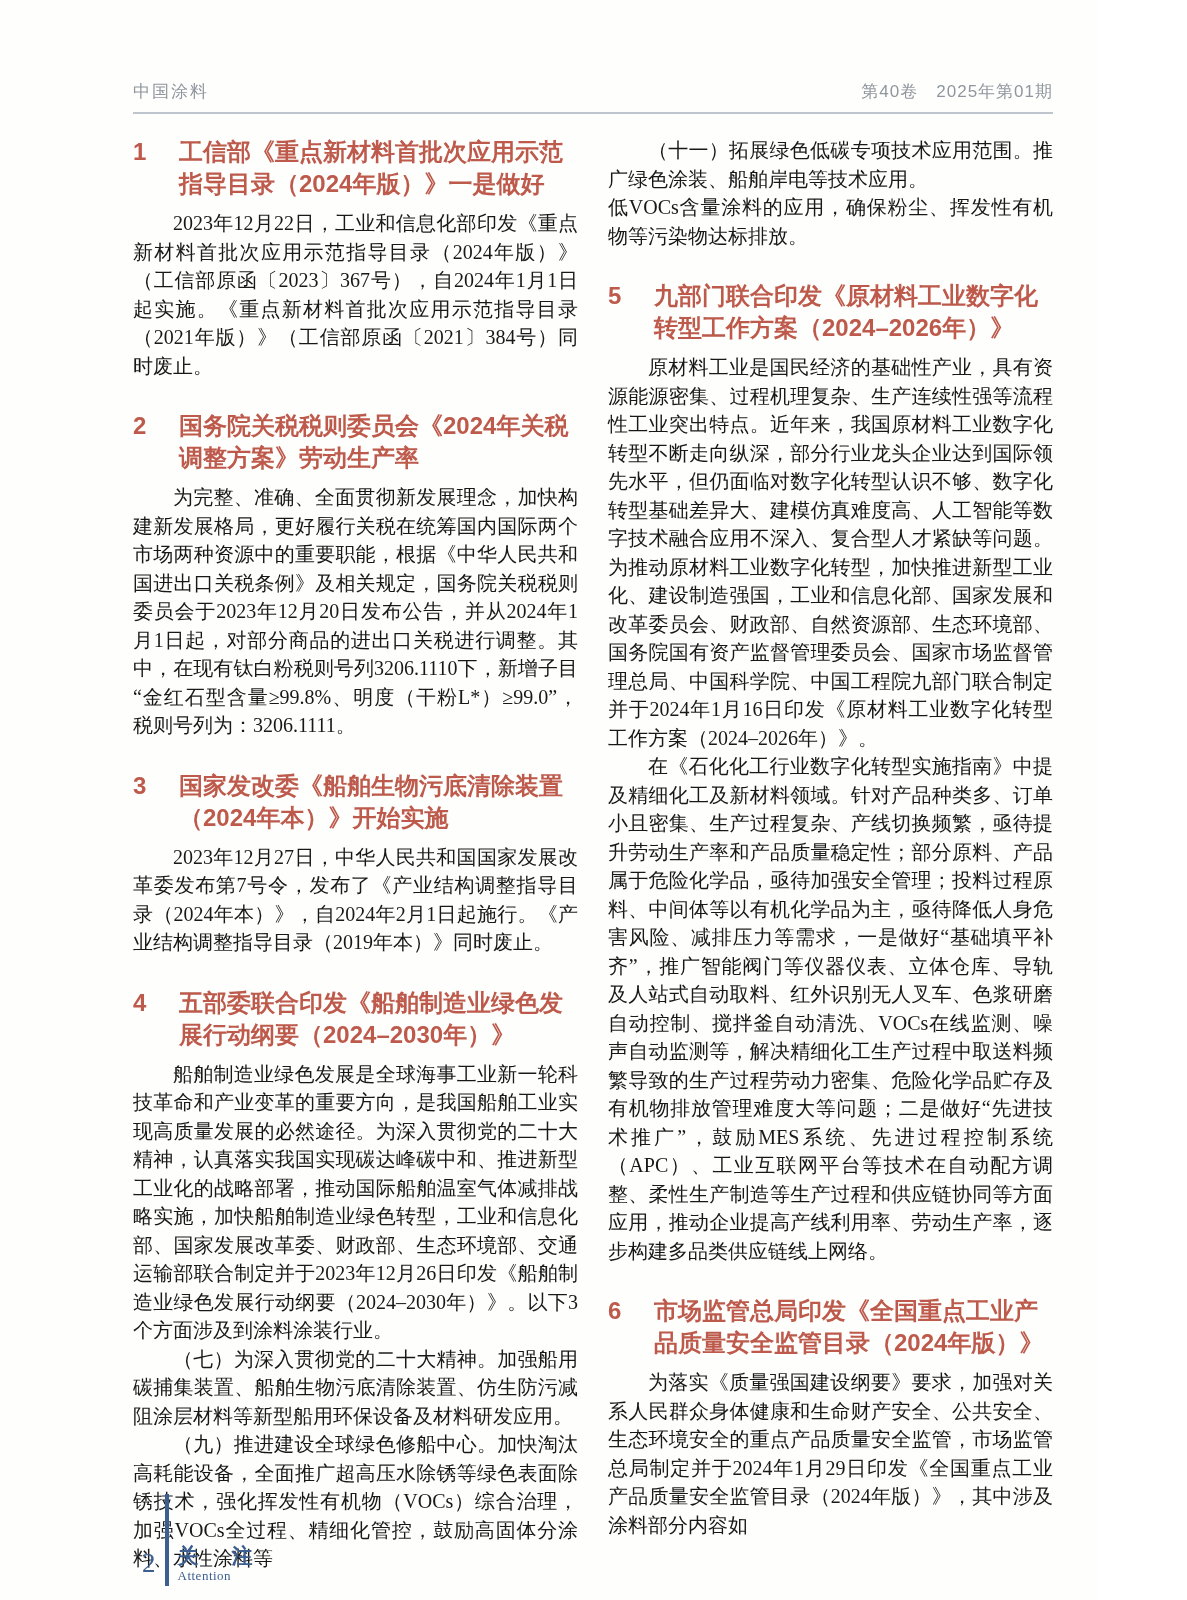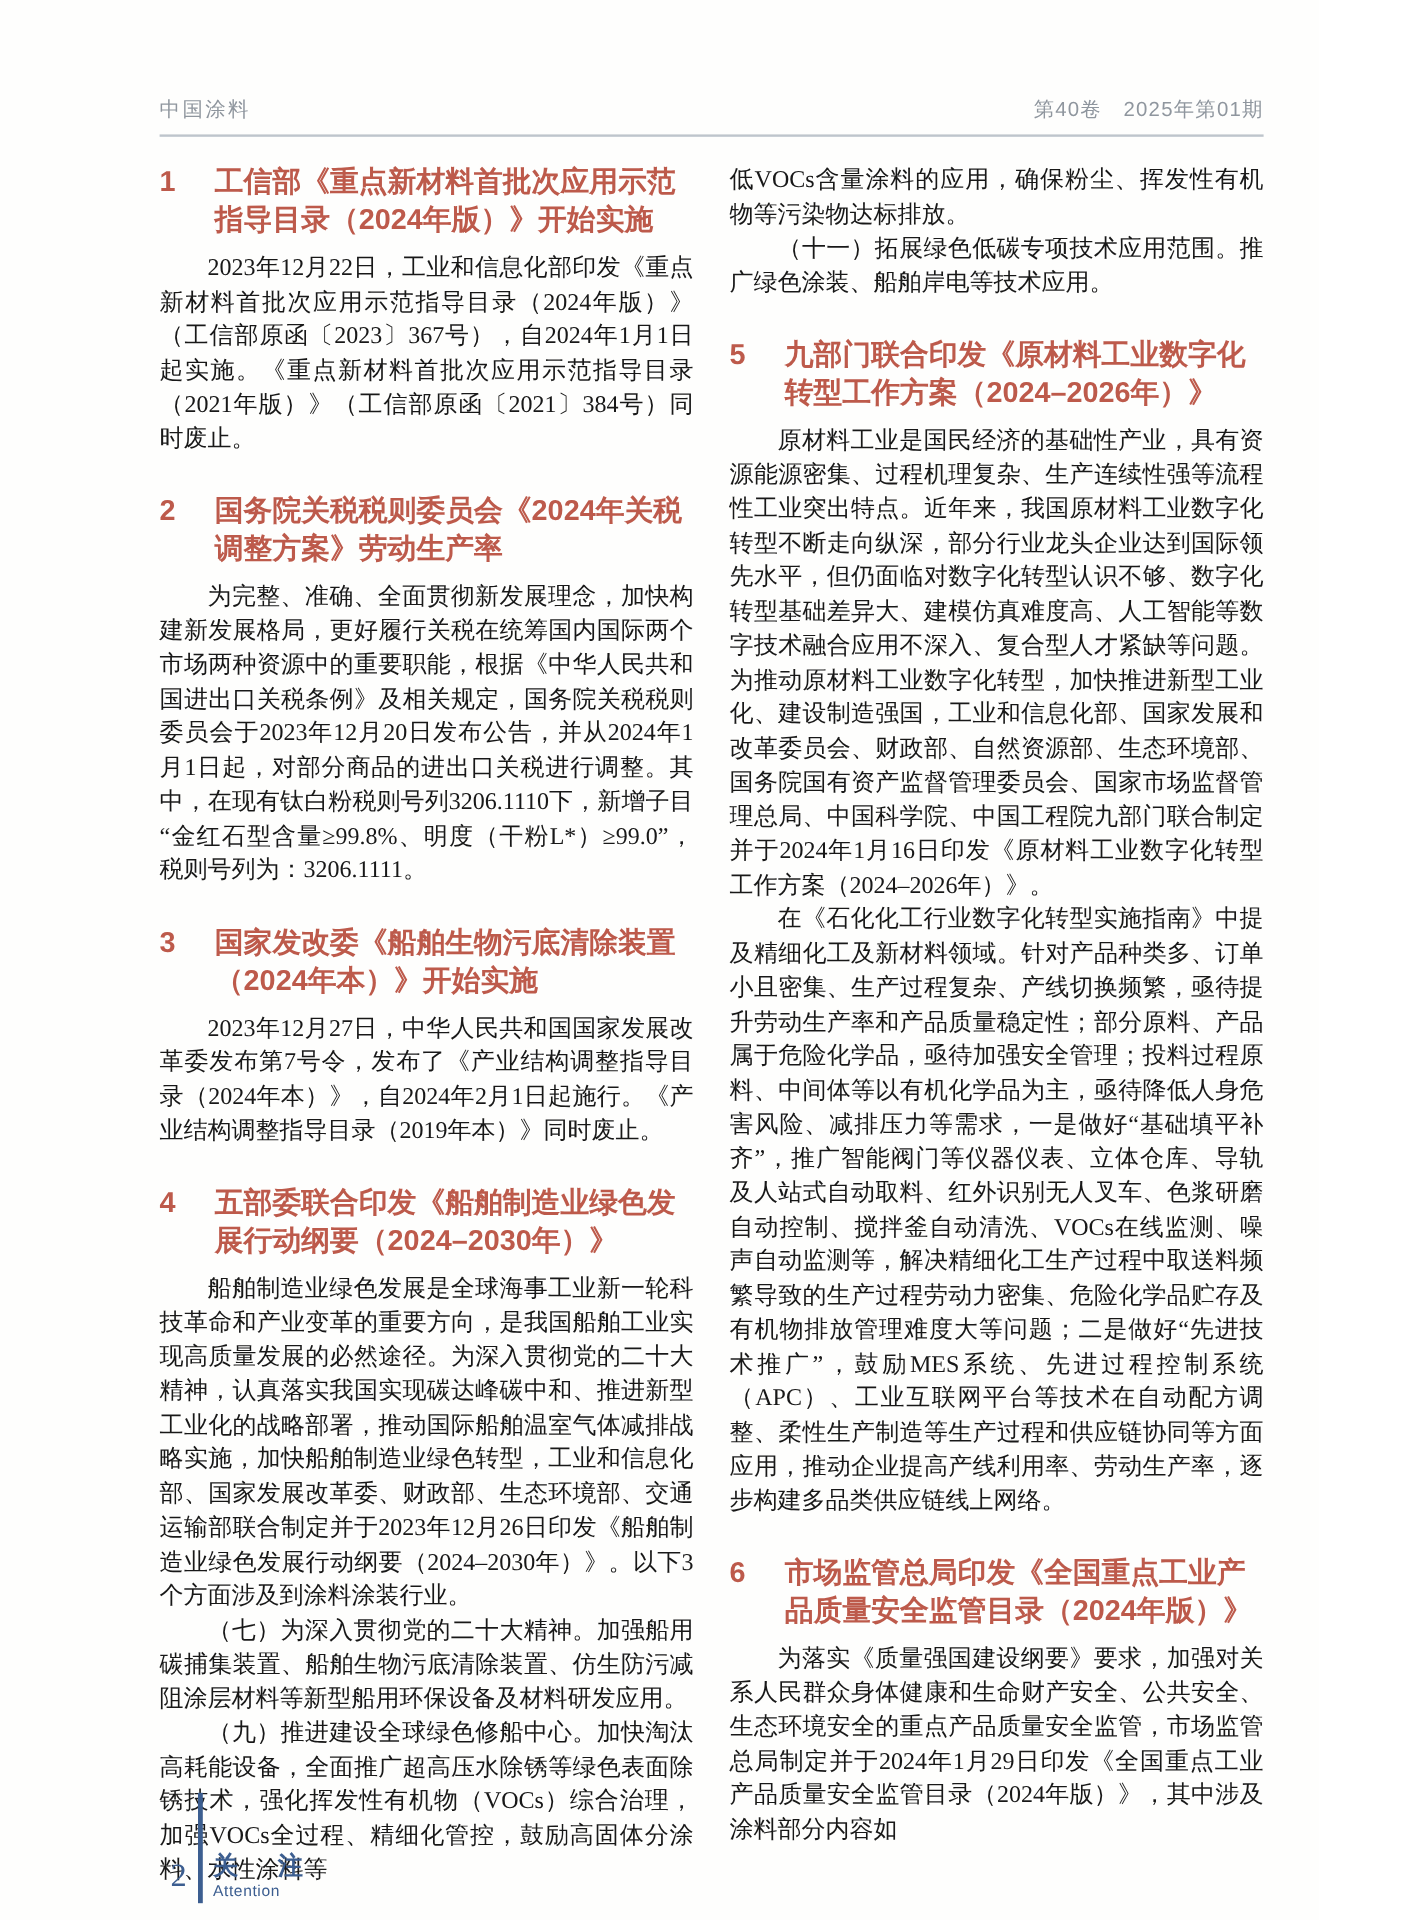--- a/index.html
+++ b/index.html
@@ -57,21 +57,21 @@
     font-size:27px;align-self:flex-end;
     margin-right:9px;line-height:30px;padding-bottom:8px;
   }
   .footer-bar{width:4px;background:var(--blue);margin-right:9px;}
   .footer-labels{display:flex;flex-direction:column;justify-content:center;padding:2px 0;margin-top:48px;}
   .footer-zh{
     font-family:"Liberation Sans","DejaVu Sans",sans-serif;
     font-weight:bold;font-size:21px;line-height:24px;letter-spacing:6px;
   }
   .footer-en{
-    font-family:Liberation Sans, sans-serif;
+    font-family:Liberation Serif, serif;
     font-size:13px;line-height:16px;letter-spacing:0.5px;
   }
 </style>
 </head>
 <body>
 
 <div class="page">
   <div class="content">
 
     <header class="page-header">
@@ -79,21 +79,21 @@
       <span class="issue">第40卷　2025年第01期</span>
     </header>
 
     <div class="columns">
 
       <div class="col">
 
         <section>
           <h2 class="sec-heading">
             <span class="sec-num">1</span>
-            <span class="sec-title">工信部《重点新材料首批次应用示范指导目录（2024年版）》开始实施</span>
+            <span class="sec-title">工信部《重点新材料首批次应用示范指导目录（2024年版）》一是做好</span>
           </h2>
           <p class="body">2023年12月22日，工业和信息化部印发《重点新材料首批次应用示范指导目录（2024年版）》（工信部原函〔2023〕367号），自2024年1月1日起实施。《重点新材料首批次应用示范指导目录（2021年版）》（工信部原函〔2021〕384号）同时废止。</p>
         </section>
 
         <section>
           <h2 class="sec-heading">
             <span class="sec-num">2</span>
             <span class="sec-title">国务院关税税则委员会《2024年关税调整方案》劳动生产率</span>
           </h2>
           <p class="body">为完整、准确、全面贯彻新发展理念，加快构建新发展格局，更好履行关税在统筹国内国际两个市场两种资源中的重要职能，根据《中华人民共和国进出口关税条例》及相关规定，国务院关税税则委员会于2023年12月20日发布公告，并从2024年1月1日起，对部分商品的进出口关税进行调整。其中，在现有钛白粉税则号列3206.1110下，新增子目“金红石型含量≥99.8%、明度（干粉L*）≥99.0”，税则号列为：3206.1111。</p>
@@ -115,22 +115,22 @@
           <p class="body">船舶制造业绿色发展是全球海事工业新一轮科技革命和产业变革的重要方向，是我国船舶工业实现高质量发展的必然途径。为深入贯彻党的二十大精神，认真落实我国实现碳达峰碳中和、推进新型工业化的战略部署，推动国际船舶温室气体减排战略实施，加快船舶制造业绿色转型，工业和信息化部、国家发展改革委、财政部、生态环境部、交通运输部联合制定并于2023年12月26日印发《船舶制造业绿色发展行动纲要（2024–2030年）》。以下3个方面涉及到涂料涂装行业。</p>
           <p class="body">（七）为深入贯彻党的二十大精神。加强船用碳捕集装置、船舶生物污底清除装置、仿生防污减阻涂层材料等新型船用环保设备及材料研发应用。</p>
           <p class="body">（九）推进建设全球绿色修船中心。加快淘汰高耗能设备，全面推广超高压水除锈等绿色表面除锈技术，强化挥发性有机物（VOCs）综合治理，加强VOCs全过程、精细化管控，鼓励高固体分涂料、水性涂料等</p>
         </section>
 
       </div>
 
       <div class="col">
 
         <section>
+          <p class="body">（十一）拓展绿色低碳专项技术应用范围。推广绿色涂装、船舶岸电等技术应用。</p>
           <p class="body noindent">低VOCs含量涂料的应用，确保粉尘、挥发性有机物等污染物达标排放。</p>
-          <p class="body">（十一）拓展绿色低碳专项技术应用范围。推广绿色涂装、船舶岸电等技术应用。</p>
         </section>
 
         <section>
           <h2 class="sec-heading">
             <span class="sec-num">5</span>
             <span class="sec-title">九部门联合印发《原材料工业数字化转型工作方案（2024–2026年）》</span>
           </h2>
           <p class="body">原材料工业是国民经济的基础性产业，具有资源能源密集、过程机理复杂、生产连续性强等流程性工业突出特点。近年来，我国原材料工业数字化转型不断走向纵深，部分行业龙头企业达到国际领先水平，但仍面临对数字化转型认识不够、数字化转型基础差异大、建模仿真难度高、人工智能等数字技术融合应用不深入、复合型人才紧缺等问题。为推动原材料工业数字化转型，加快推进新型工业化、建设制造强国，工业和信息化部、国家发展和改革委员会、财政部、自然资源部、生态环境部、国务院国有资产监督管理委员会、国家市场监督管理总局、中国科学院、中国工程院九部门联合制定并于2024年1月16日印发《原材料工业数字化转型工作方案（2024–2026年）》。</p>
           <p class="body">在《石化化工行业数字化转型实施指南》中提及精细化工及新材料领域。针对产品种类多、订单小且密集、生产过程复杂、产线切换频繁，亟待提升劳动生产率和产品质量稳定性；部分原料、产品属于危险化学品，亟待加强安全管理；投料过程原料、中间体等以有机化学品为主，亟待降低人身危害风险、减排压力等需求，一是做好“基础填平补齐”，推广智能阀门等仪器仪表、立体仓库、导轨及人站式自动取料、红外识别无人叉车、色浆研磨自动控制、搅拌釜自动清洗、VOCs在线监测、噪声自动监测等，解决精细化工生产过程中取送料频繁导致的生产过程劳动力密集、危险化学品贮存及有机物排放管理难度大等问题；二是做好“先进技术推广”，鼓励MES系统、先进过程控制系统（APC）、工业互联网平台等技术在自动配方调整、柔性生产制造等生产过程和供应链协同等方面应用，推动企业提高产线利用率、劳动生产率，逐步构建多品类供应链线上网络。</p>
         </section>

